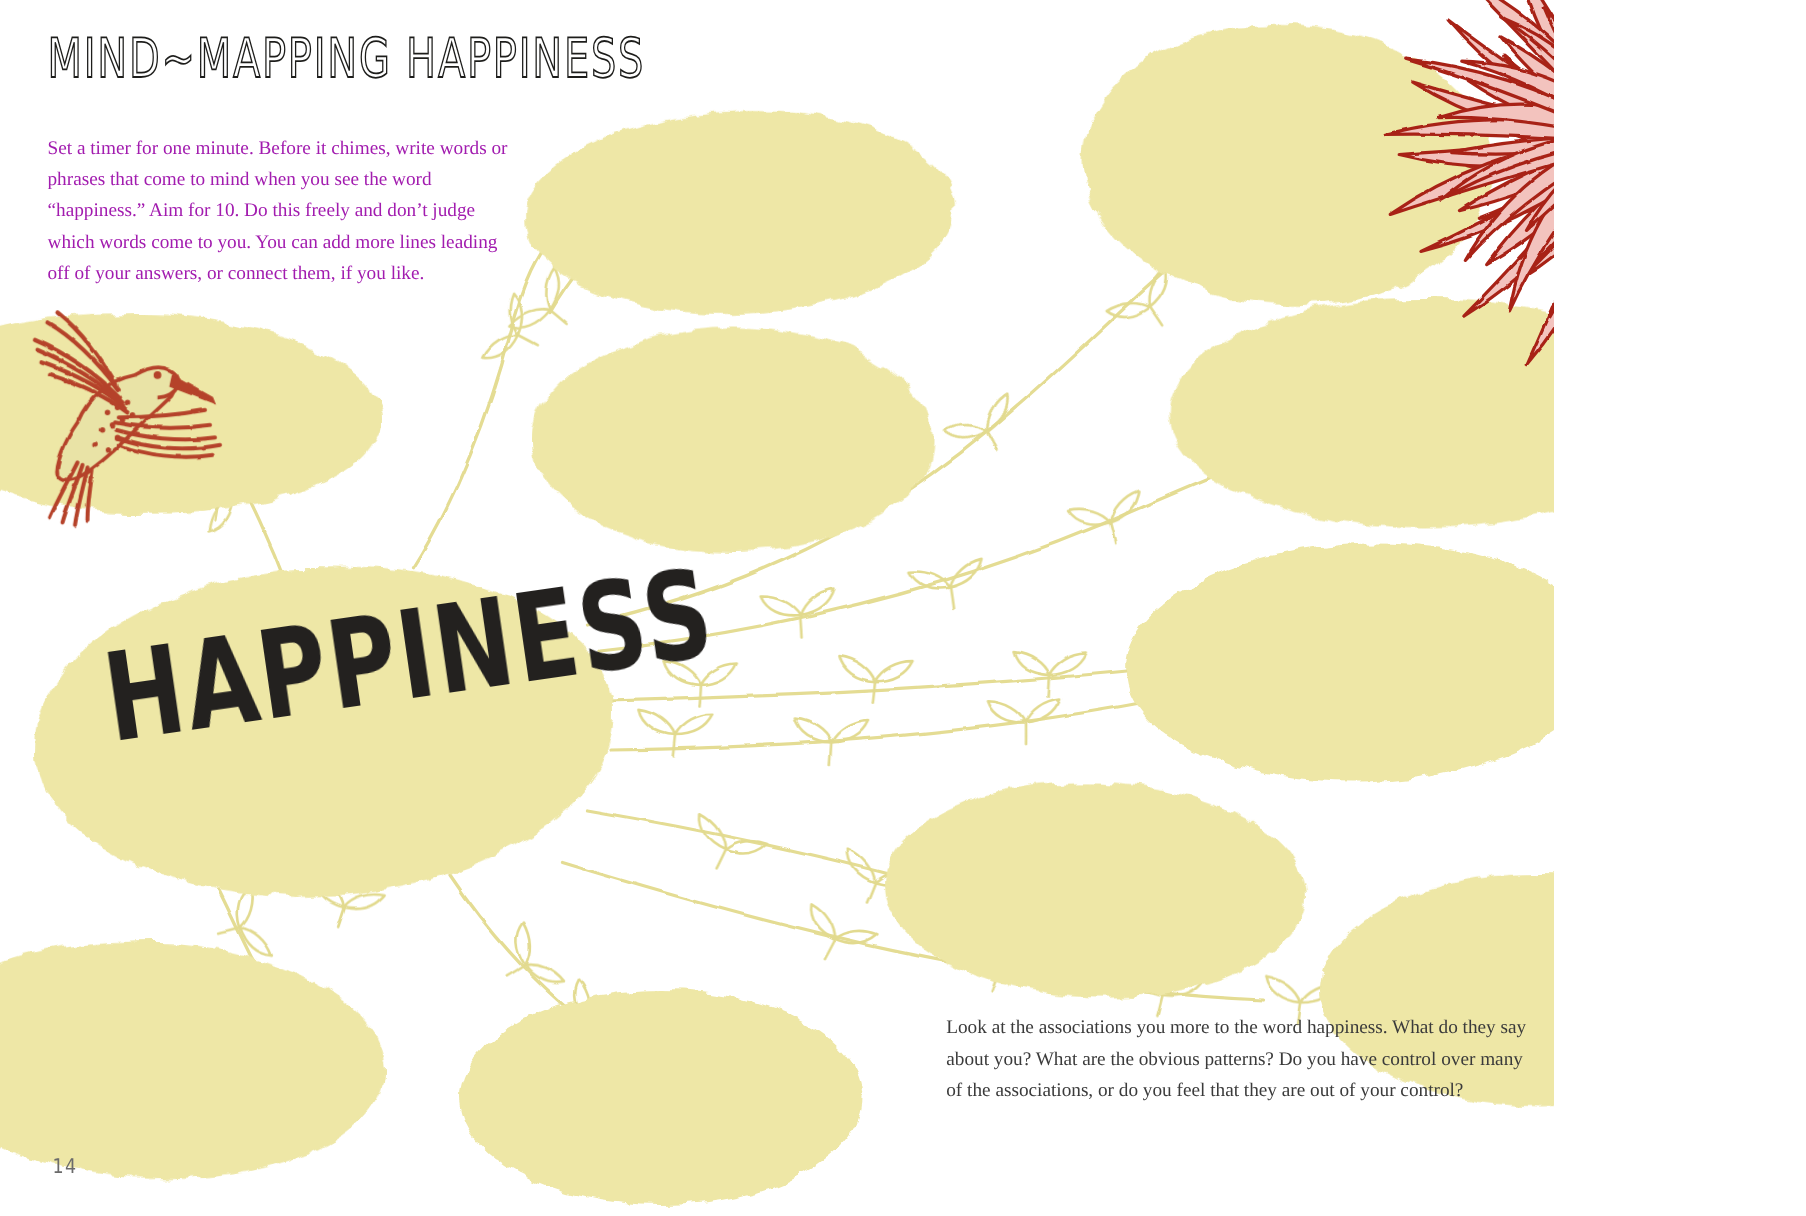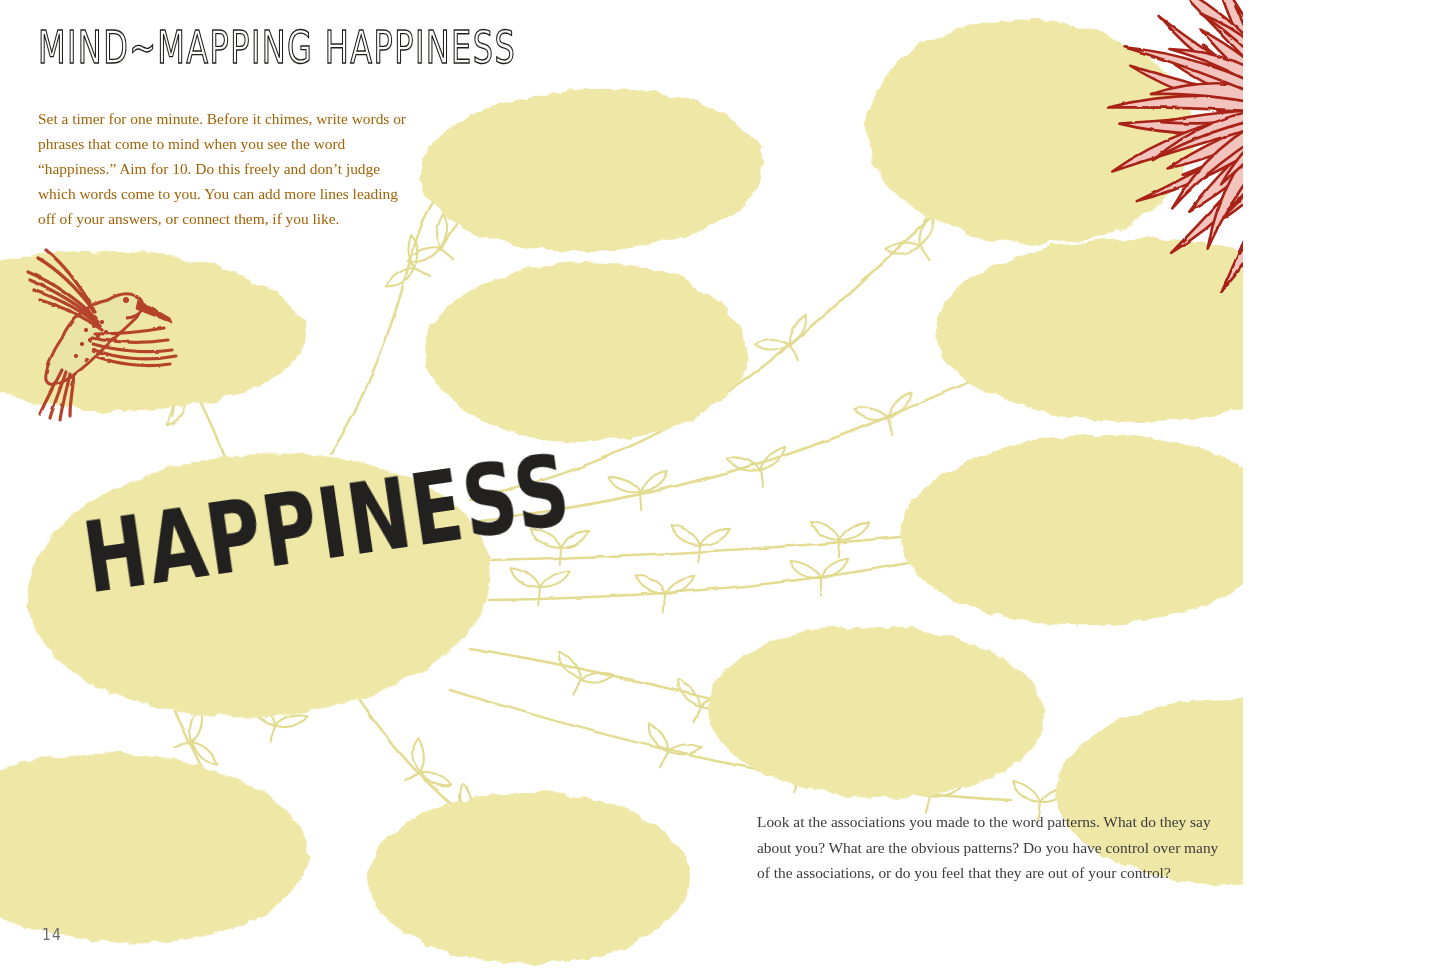--- a/index.html
+++ b/index.html
@@ -23,21 +23,21 @@
     -webkit-text-stroke:1.1px #1d1d1b;
     font-weight:400;
     transform:scaleY(1.28) scaleX(0.94);
     transform-origin:left top;
     white-space:nowrap;
     line-height:1;
   }
   .intro{
     position:absolute;left:38px;top:106px;width:378px;
     font-family:"Liberation Serif", serif;
-    font-size:15.4px;line-height:25px;color:#a16207;
+    font-size:15.4px;line-height:25px;color:#a21caf;
   }
   .outro{
     position:absolute;left:757px;top:809px;width:470px;
     font-family:"Liberation Serif", serif;
     font-size:15.4px;line-height:25.5px;color:#3b3b3b;
   }
   .pg{
     position:absolute;
     font-family:"DejaVu Sans", sans-serif;
     font-size:14px;color:#6b6b6b;letter-spacing:1px;
@@ -1031,17 +1031,17 @@
             <circle cx="-0.0" cy="-15.4" r="1.6" fill="#5A1440"></circle>
             <circle cx="-0.0" cy="-19.7" r="1.6" fill="#5A1440"></circle>
             <circle cx="-0.0" cy="-24.0" r="1.6" fill="#5A1440"></circle>
           </g>
         </g>
     </g>
   </svg>
 
   <div class="title">MIND~MAPPING HAPPINESS</div>
   <div class="intro">Set a timer for one minute. Before it chimes, write words or phrases that come to mind when you see the word “happiness.” Aim for 10. Do this freely and don’t judge which words come to you. You can add more lines leading off of your answers, or connect them, if you like.</div>
-  <div class="outro">Look at the associations you made to the word patterns. What do they say about you? What are the obvious patterns? Do you have control over many of the associations, or do you feel that they are out of your control?</div>
+  <div class="outro">Look at the associations you more to the word happiness. What do they say about you? What are the obvious patterns? Do you have control over many of the associations, or do you feel that they are out of your control?</div>
   <div class="center-word">HAPPINESS</div>
   <div class="pg pg-l">14</div>
   <div class="pg pg-r">15</div>
 </div>
 
 </body></html>

